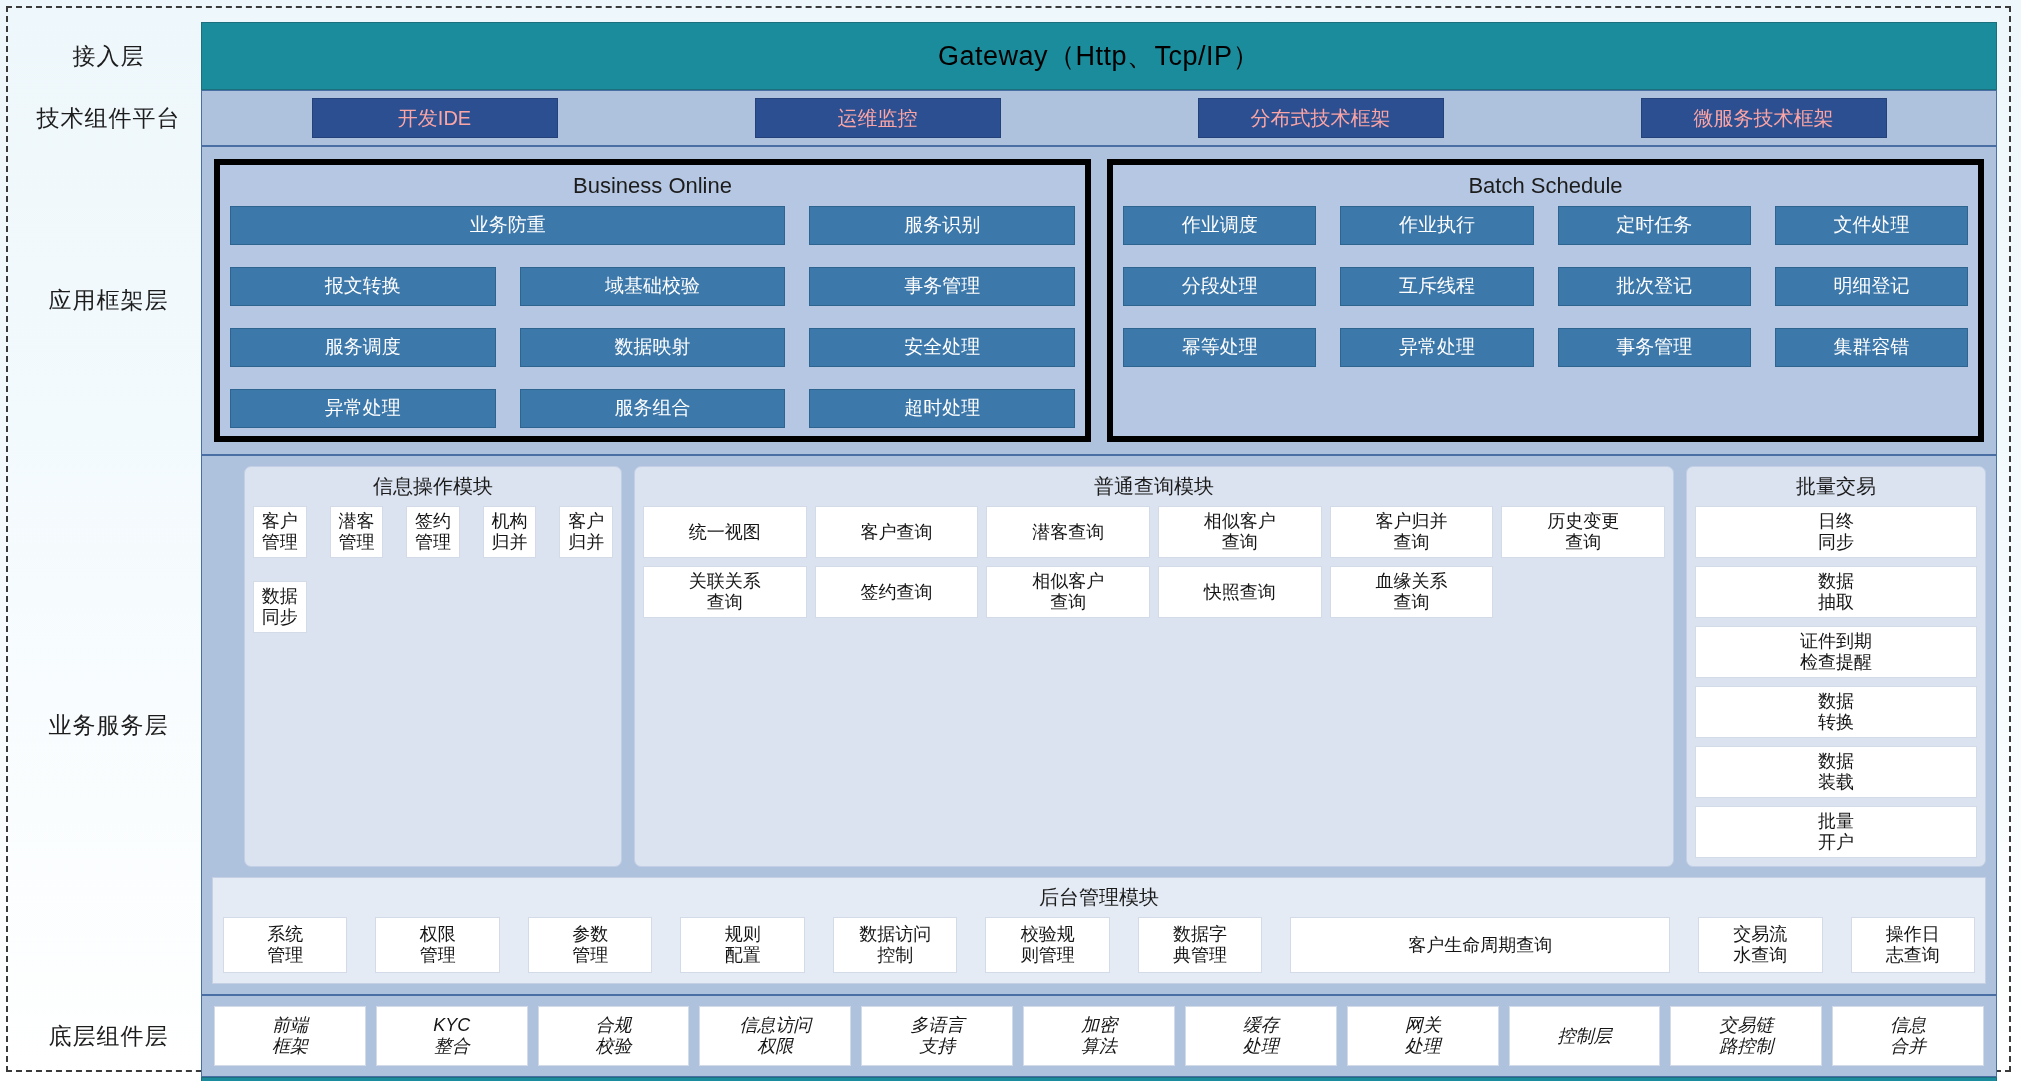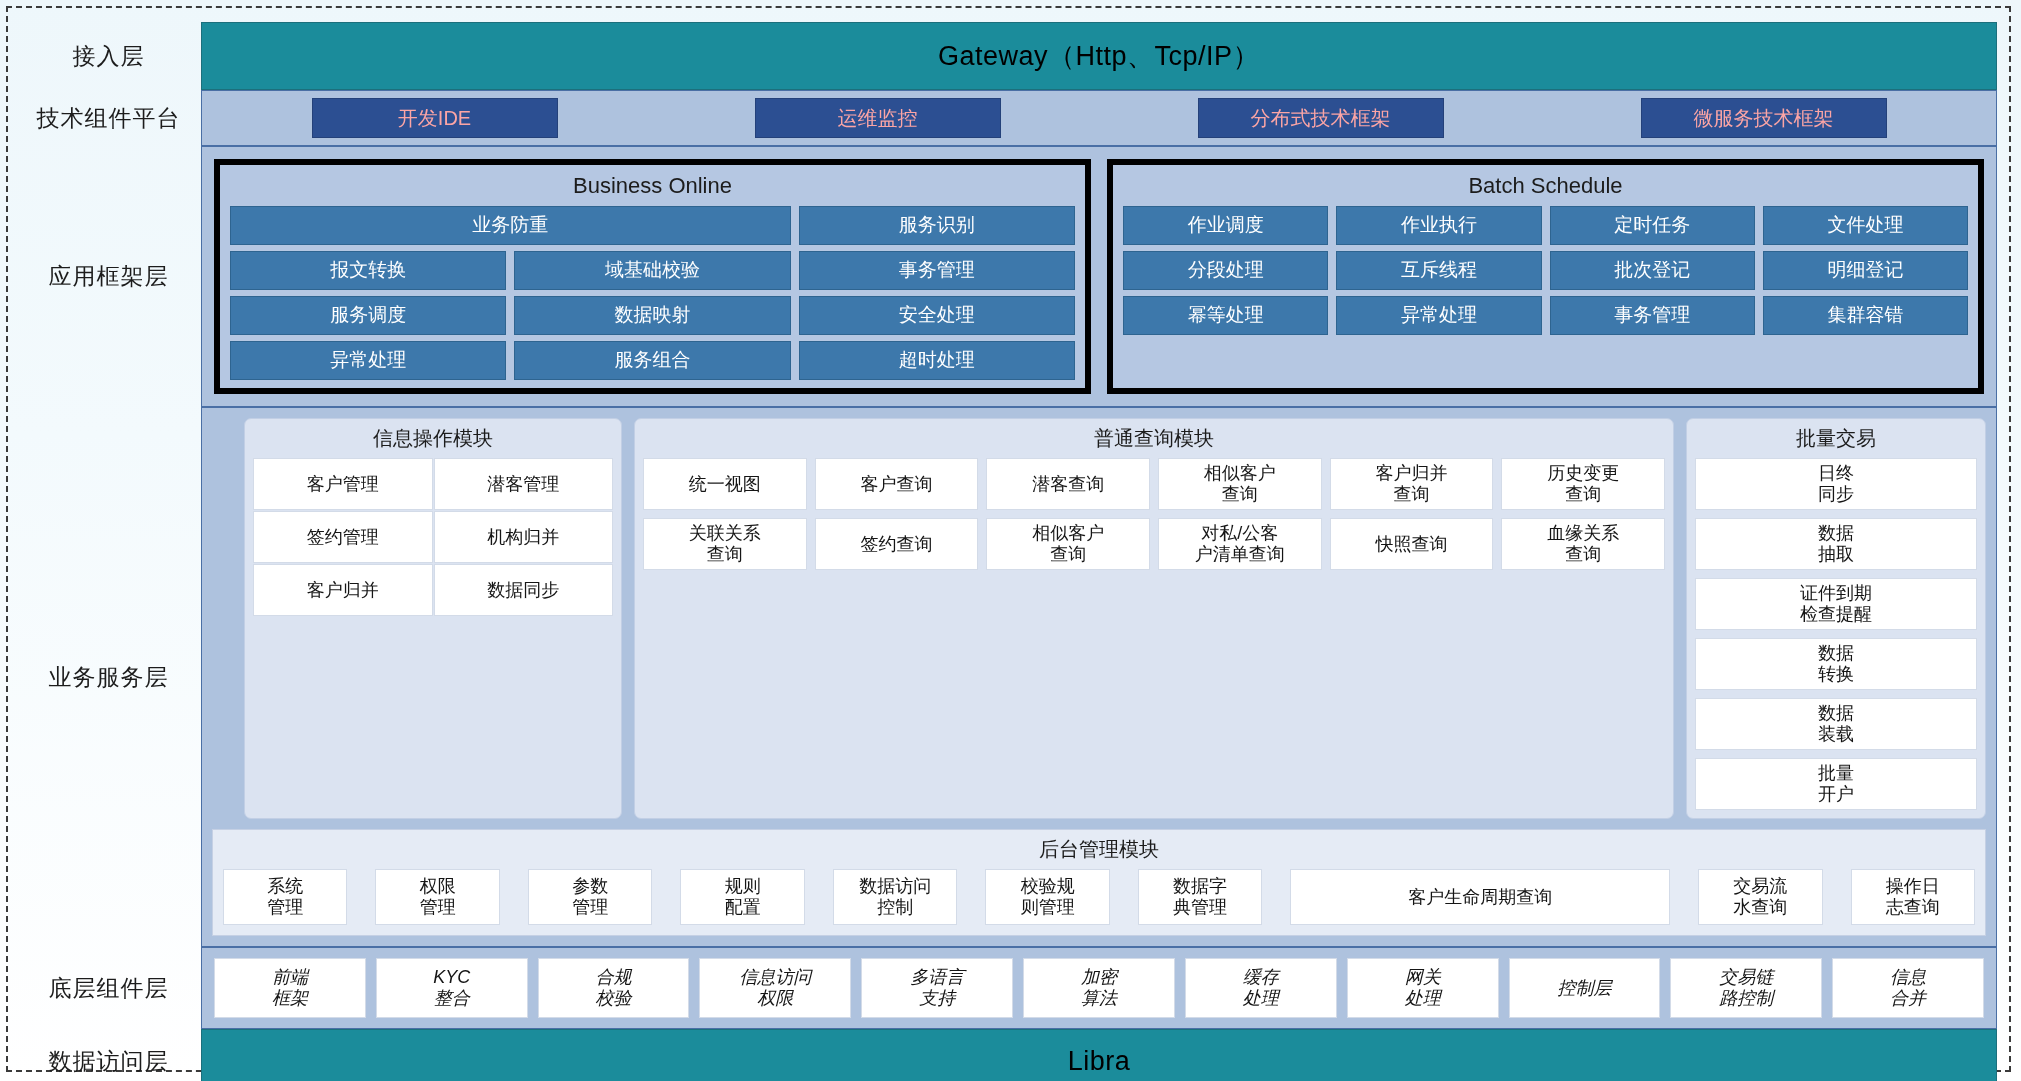--- a/index.html
+++ b/index.html
@@ -116,21 +116,21 @@
     flex-direction: column;
   }
   .panel-title {
     text-align: center;
     font-size: 22px;
     color: #1c1c1c;
     margin: 2px 0 7px 0;
   }
   .grid {
     display: grid;
-    gap: 8px;
+    gap: 24px;
   }
   .cell {
     background: #3d78ab;
     border: 1px solid #2e6490;
     color: #ffffff;
     font-size: 19px;
     display: flex;
     align-items: center;
     justify-content: center;
     height: 37px;
@@ -186,21 +186,21 @@
     justify-content: center;
     text-align: center;
     line-height: 1.15;
     height: 52px;
     padding: 0 2px;
     box-sizing: border-box;
   }
   .mod-info   { flex: 0 0 378px; margin-left: 32px; }
   .mod-query  { flex: 1 1 auto; }
   .mod-batch  { flex: 0 0 300px; }
-  .grid3 { display: grid; grid-template-columns: repeat(2, 1fr); gap: 1px; }
+  .grid3 { display: grid; grid-template-columns: repeat(5, 1fr); gap: 23px; }
   .grid6 { display: grid; grid-template-columns: repeat(6, 1fr); gap: 8px; }
   .bt-grid { display: grid; grid-template-columns: repeat(1, 1fr); gap: 8px; }
 
   .mod-admin {
     border-radius: 0;
     background: #e5ebf5;
     border: 1px solid #c5d0e4;
     padding: 4px 10px 10px 10px;
   }
   .admin-grid {
@@ -329,21 +329,20 @@
               <div class="grid6">
                 <div class="wcell">统一视图</div>
                 <div class="wcell">客户查询</div>
                 <div class="wcell">潜客查询</div>
                 <div class="wcell">相似客户<br>查询</div>
                 <div class="wcell">客户归并<br>查询</div>
                 <div class="wcell">历史变更<br>查询</div>
                 <div class="wcell">关联关系<br>查询</div>
                 <div class="wcell">签约查询</div>
                 <div class="wcell">相似客户<br>查询</div>
-                <div class="wcell">对私/公客<br>户清单查询</div>
                 <div class="wcell">快照查询</div>
                 <div class="wcell">血缘关系<br>查询</div>
               </div>
             </div>
 
             <div class="mod mod-batch">
               <div class="mod-title">批量交易</div>
               <div class="bt-grid">
                 <div class="wcell">日终<br>同步</div>
                 <div class="wcell">数据<br>抽取</div>

